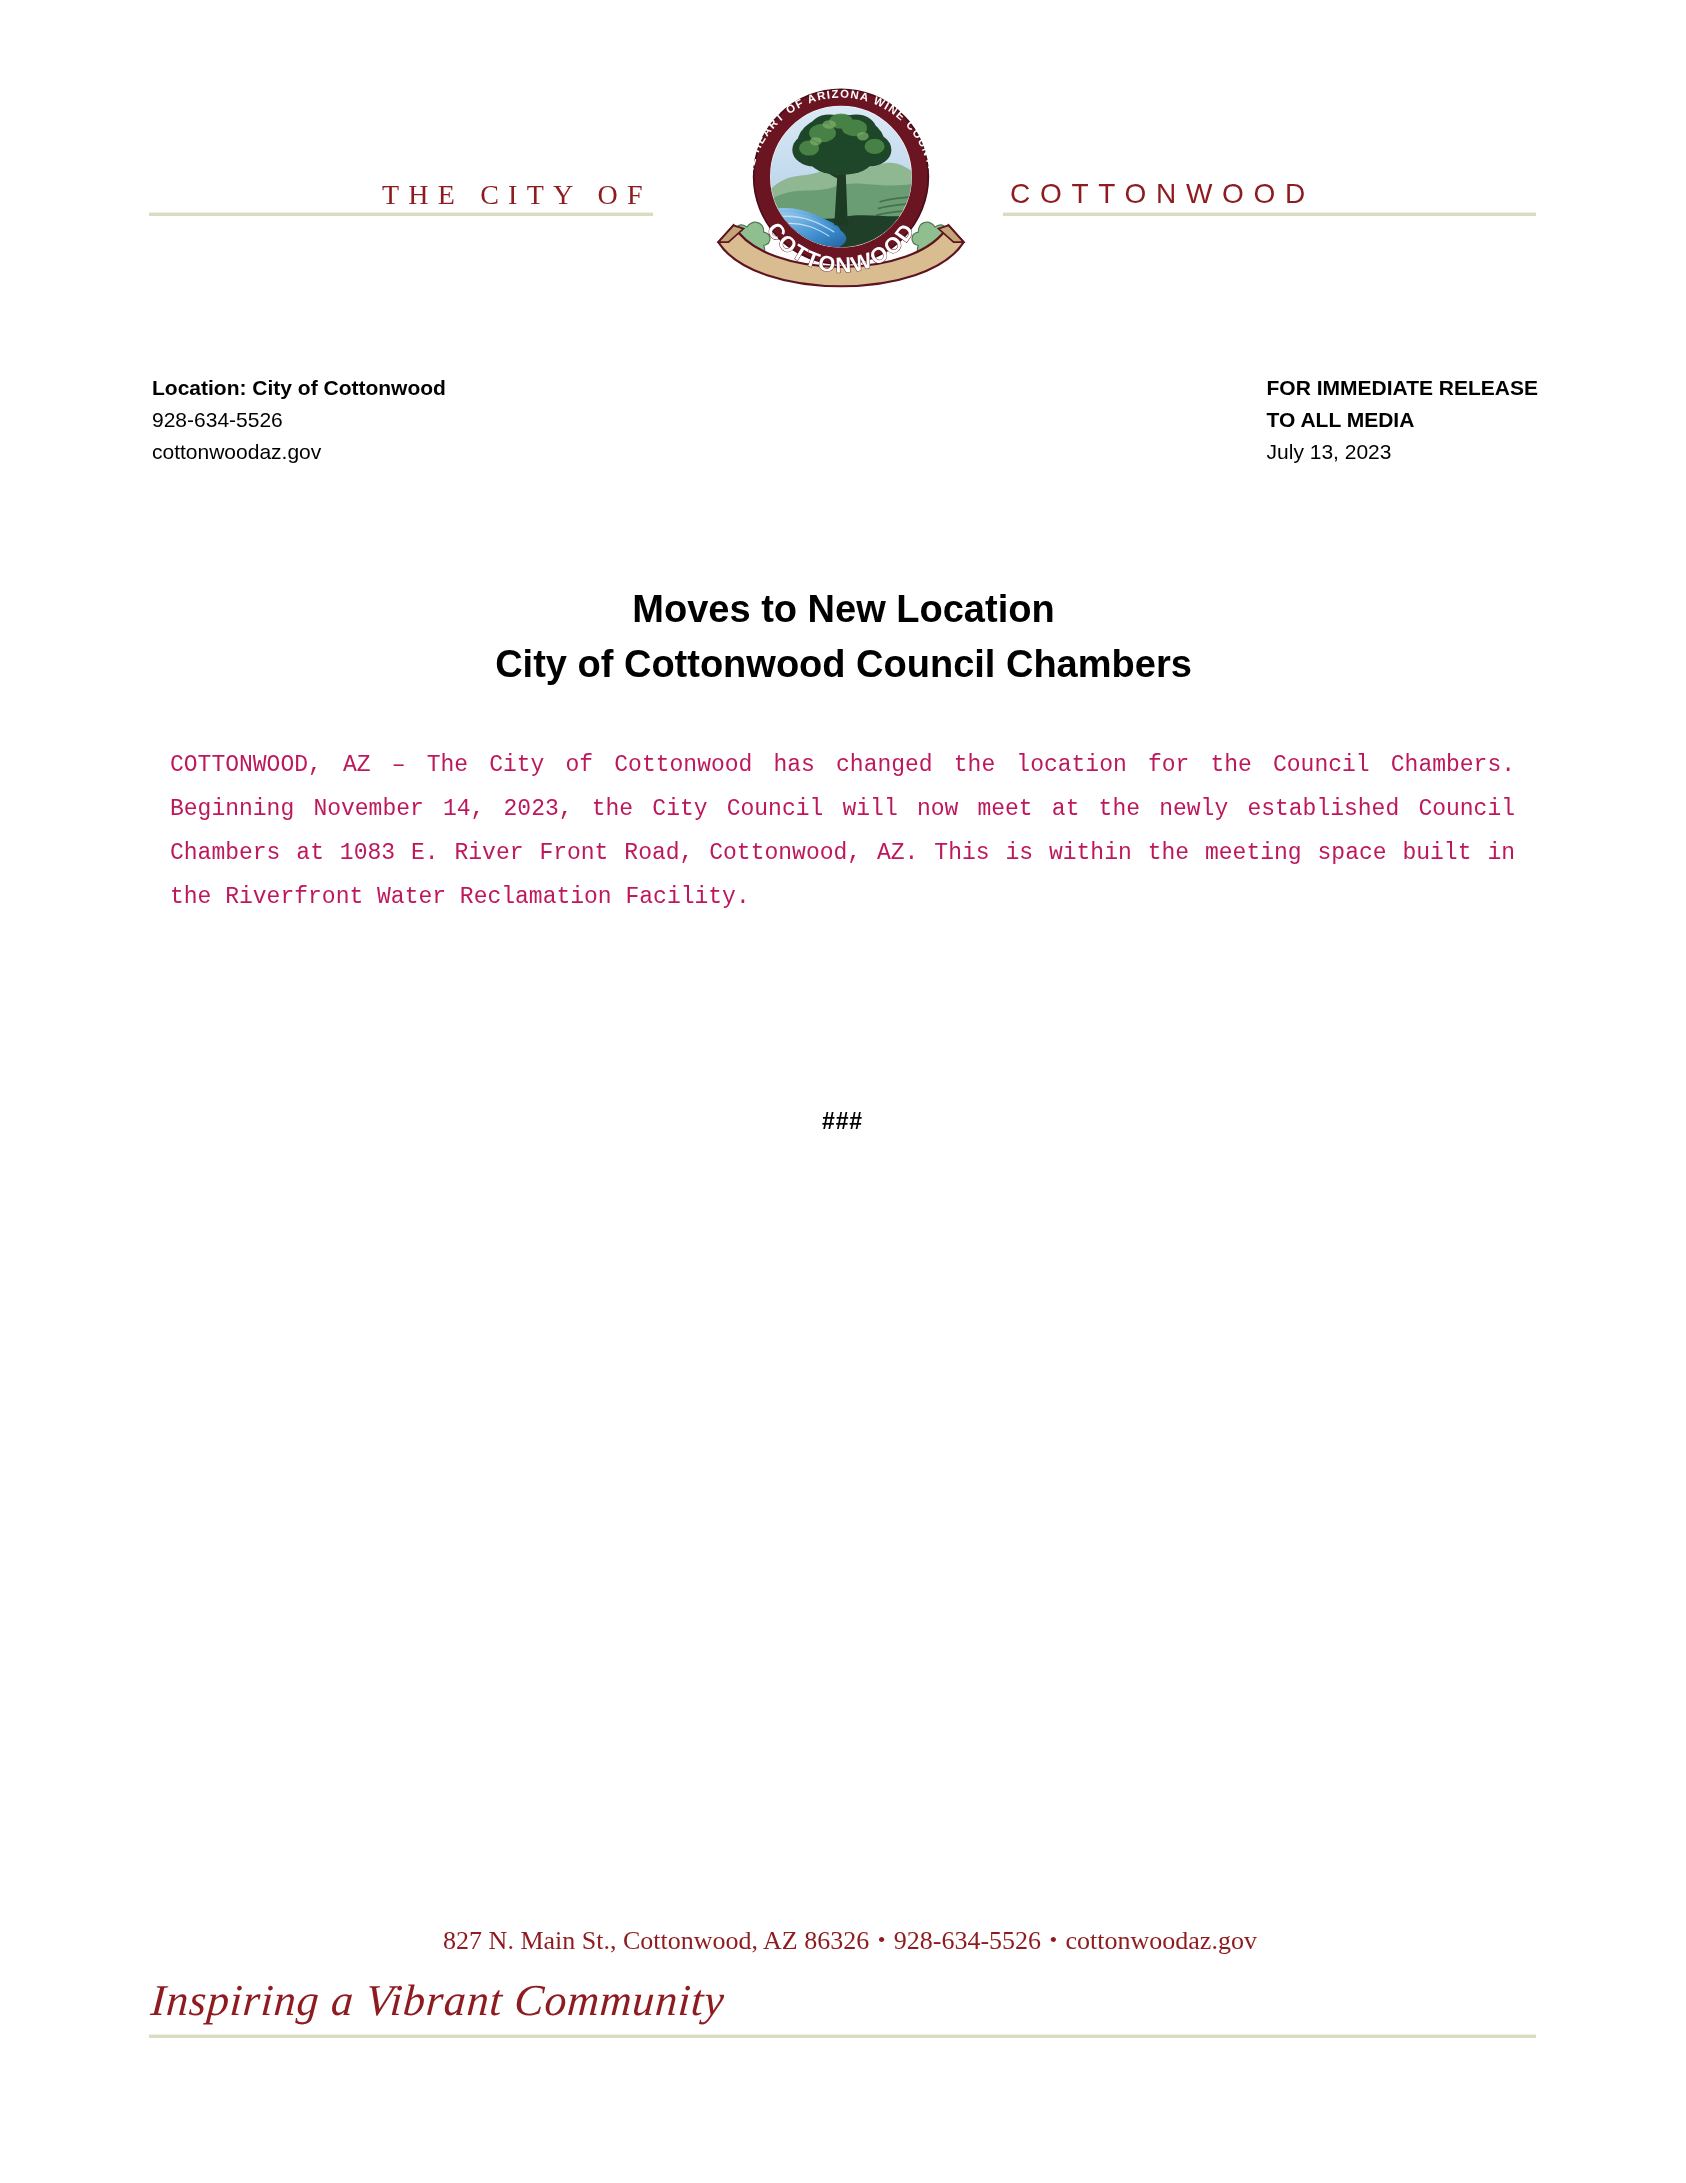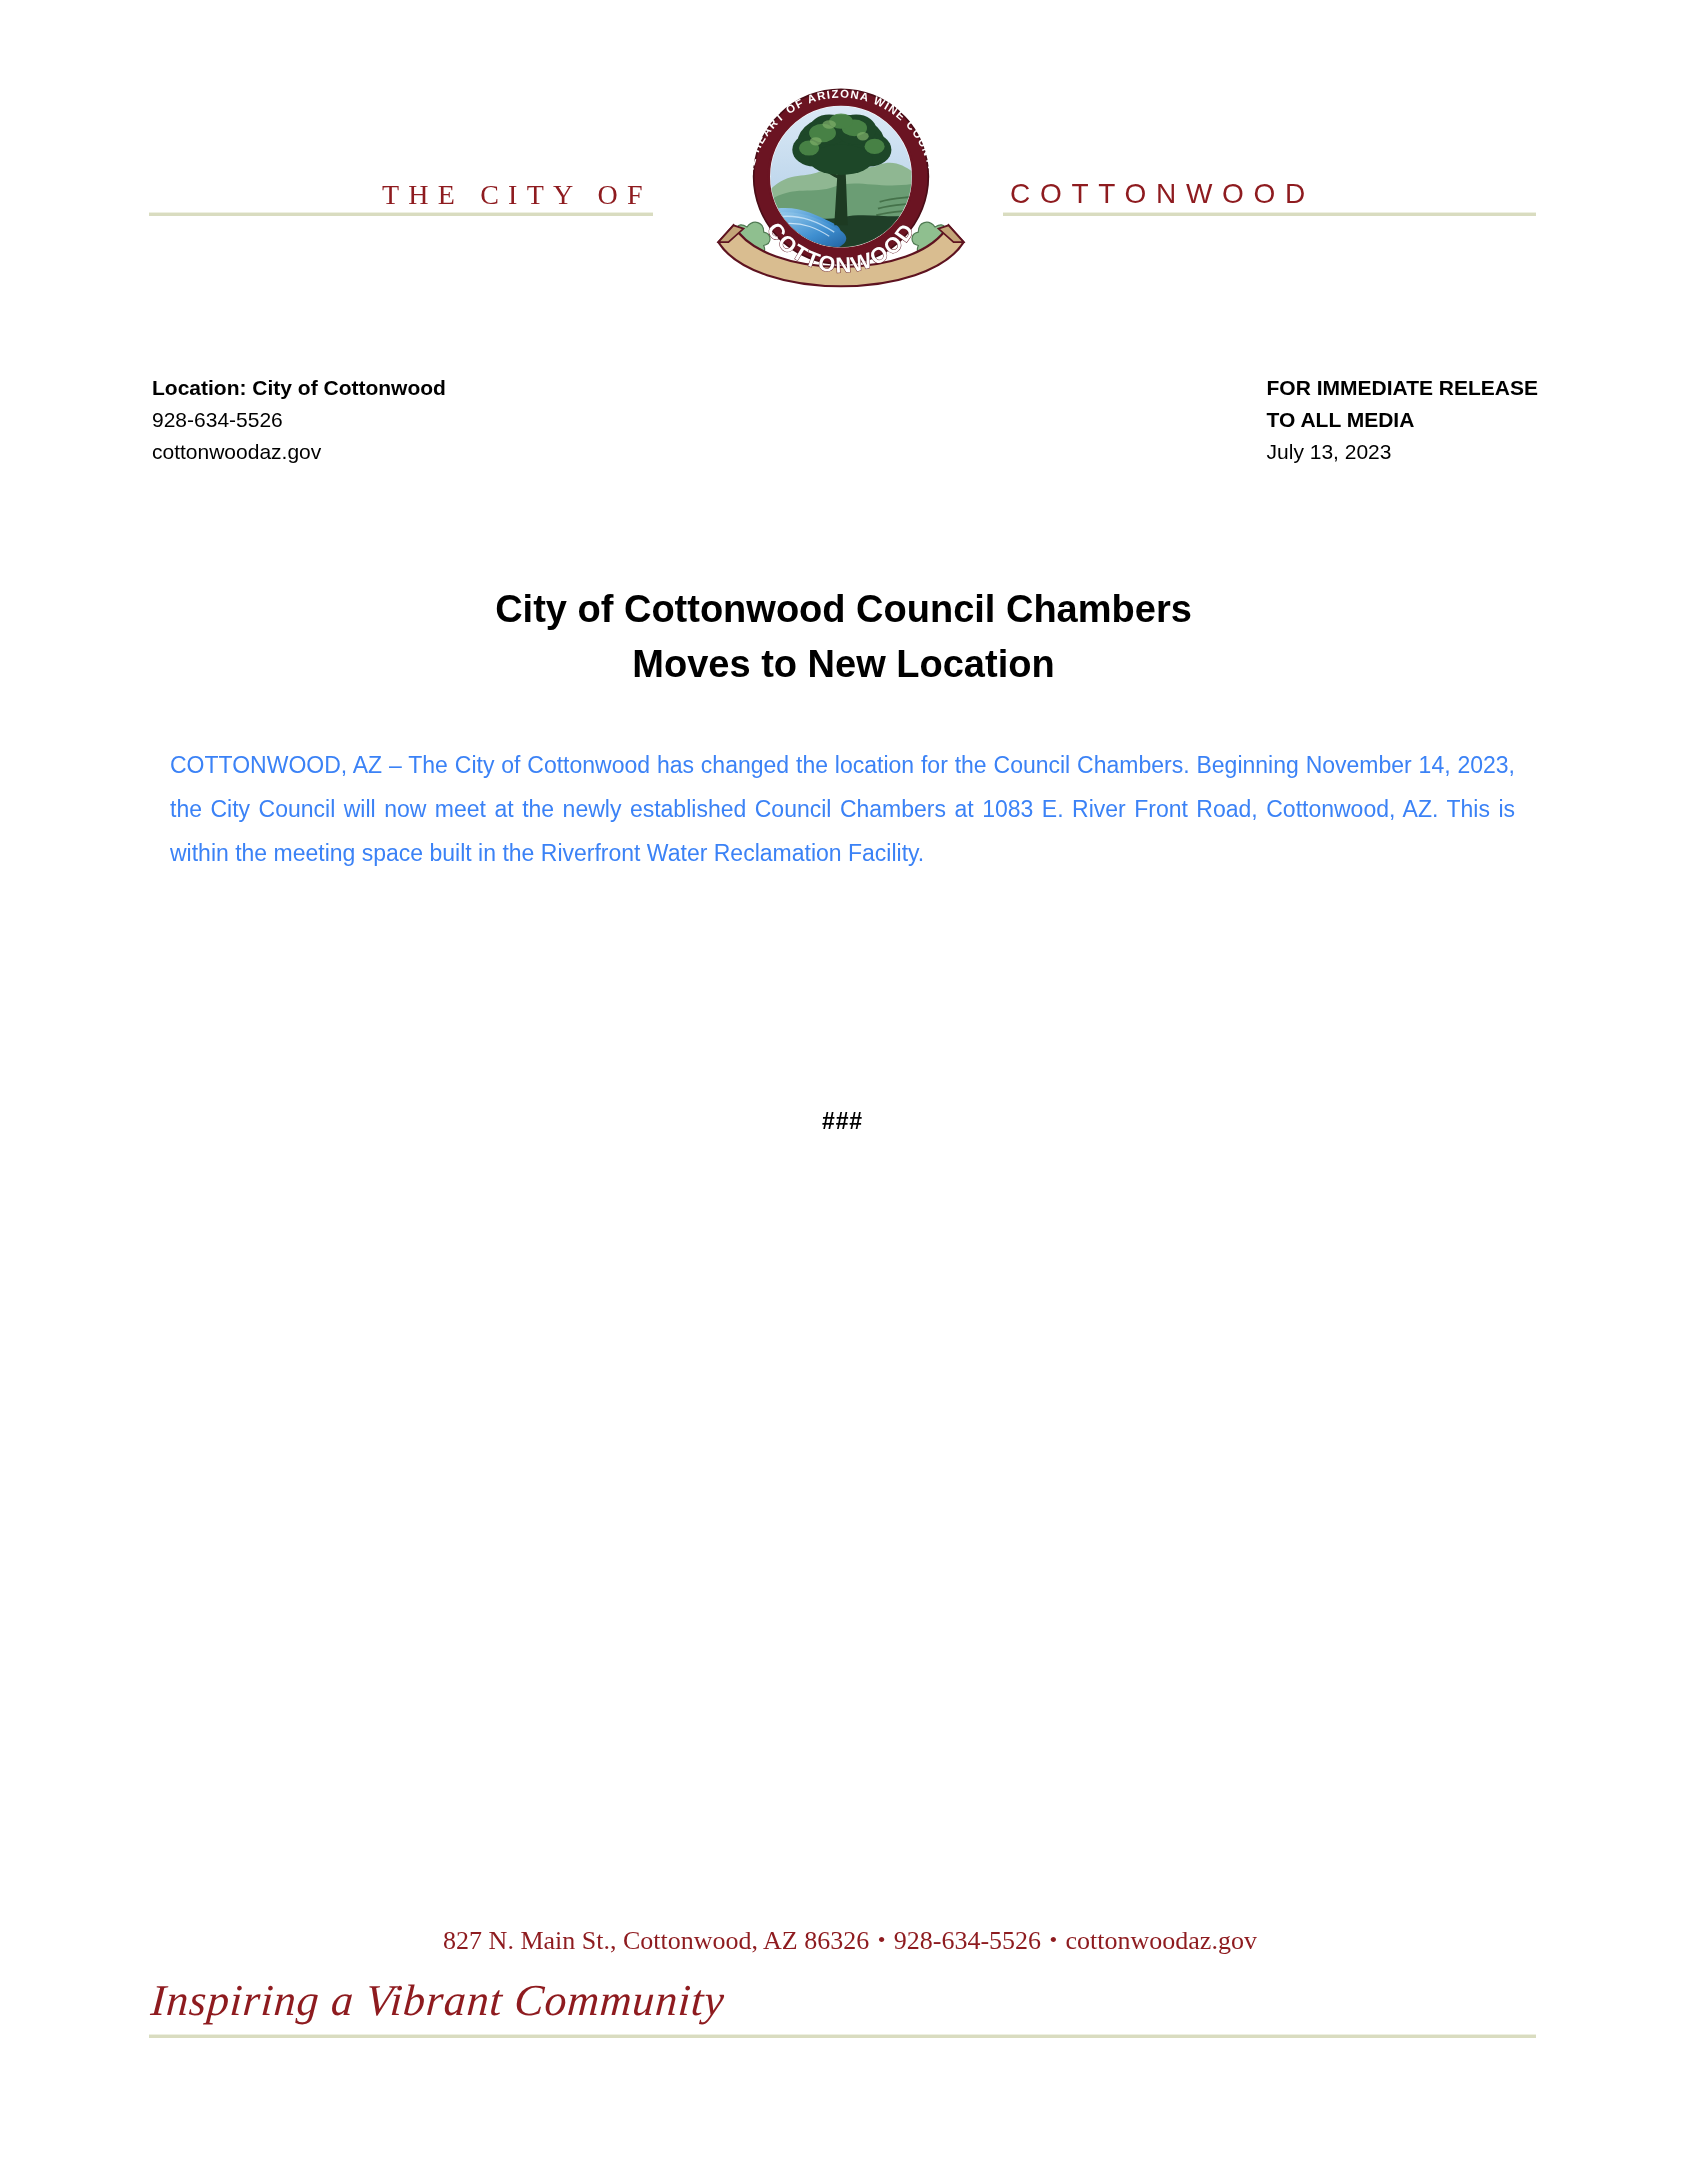--- a/index.html
+++ b/index.html
@@ -91,22 +91,23 @@
   }
   .doc-title div { display: block; }
 
   
   .body-col {
     position: absolute;
     left: 170px; top: 743px;
     width: 1345px;
     font-size: 23px;
     line-height: 44px;
-    color: #3b82f6;
+    color: #be185d;
     text-align: justify;
+    font-family: Liberation Mono, monospace;
   }
   .body-col p {
     margin: 0 0 25px 0;
     text-align: justify;
   }
   .body-col p.last { margin-bottom: 0; }
   .endmark {
     position: absolute;
     left: 170px; top: 1108px;
     width: 1345px;
@@ -270,22 +271,22 @@
   <div>cottonwoodaz.gov</div>
 </div>
 
 <div class="info-right">
   <div class="bold">FOR IMMEDIATE RELEASE</div>
   <div class="bold">TO ALL MEDIA</div>
   <div>July 13, 2023</div>
 </div>
 
 <div class="doc-title">
+  <div>Moves to New Location</div>
   <div>City of Cottonwood Council Chambers</div>
-  <div>Moves to New Location</div>
 </div>
 
 <div class="body-col">
   <p>COTTONWOOD, AZ – The City of Cottonwood has changed the location for the Council Chambers. Beginning November 14, 2023, the City Council will now meet at the newly established Council Chambers at 1083 E. River Front Road, Cottonwood, AZ. This is within the meeting space built in the Riverfront Water Reclamation Facility.</p>
 </div>
 
 <div class="endmark">###</div>
 
 <div class="footer-rule"></div>
 

